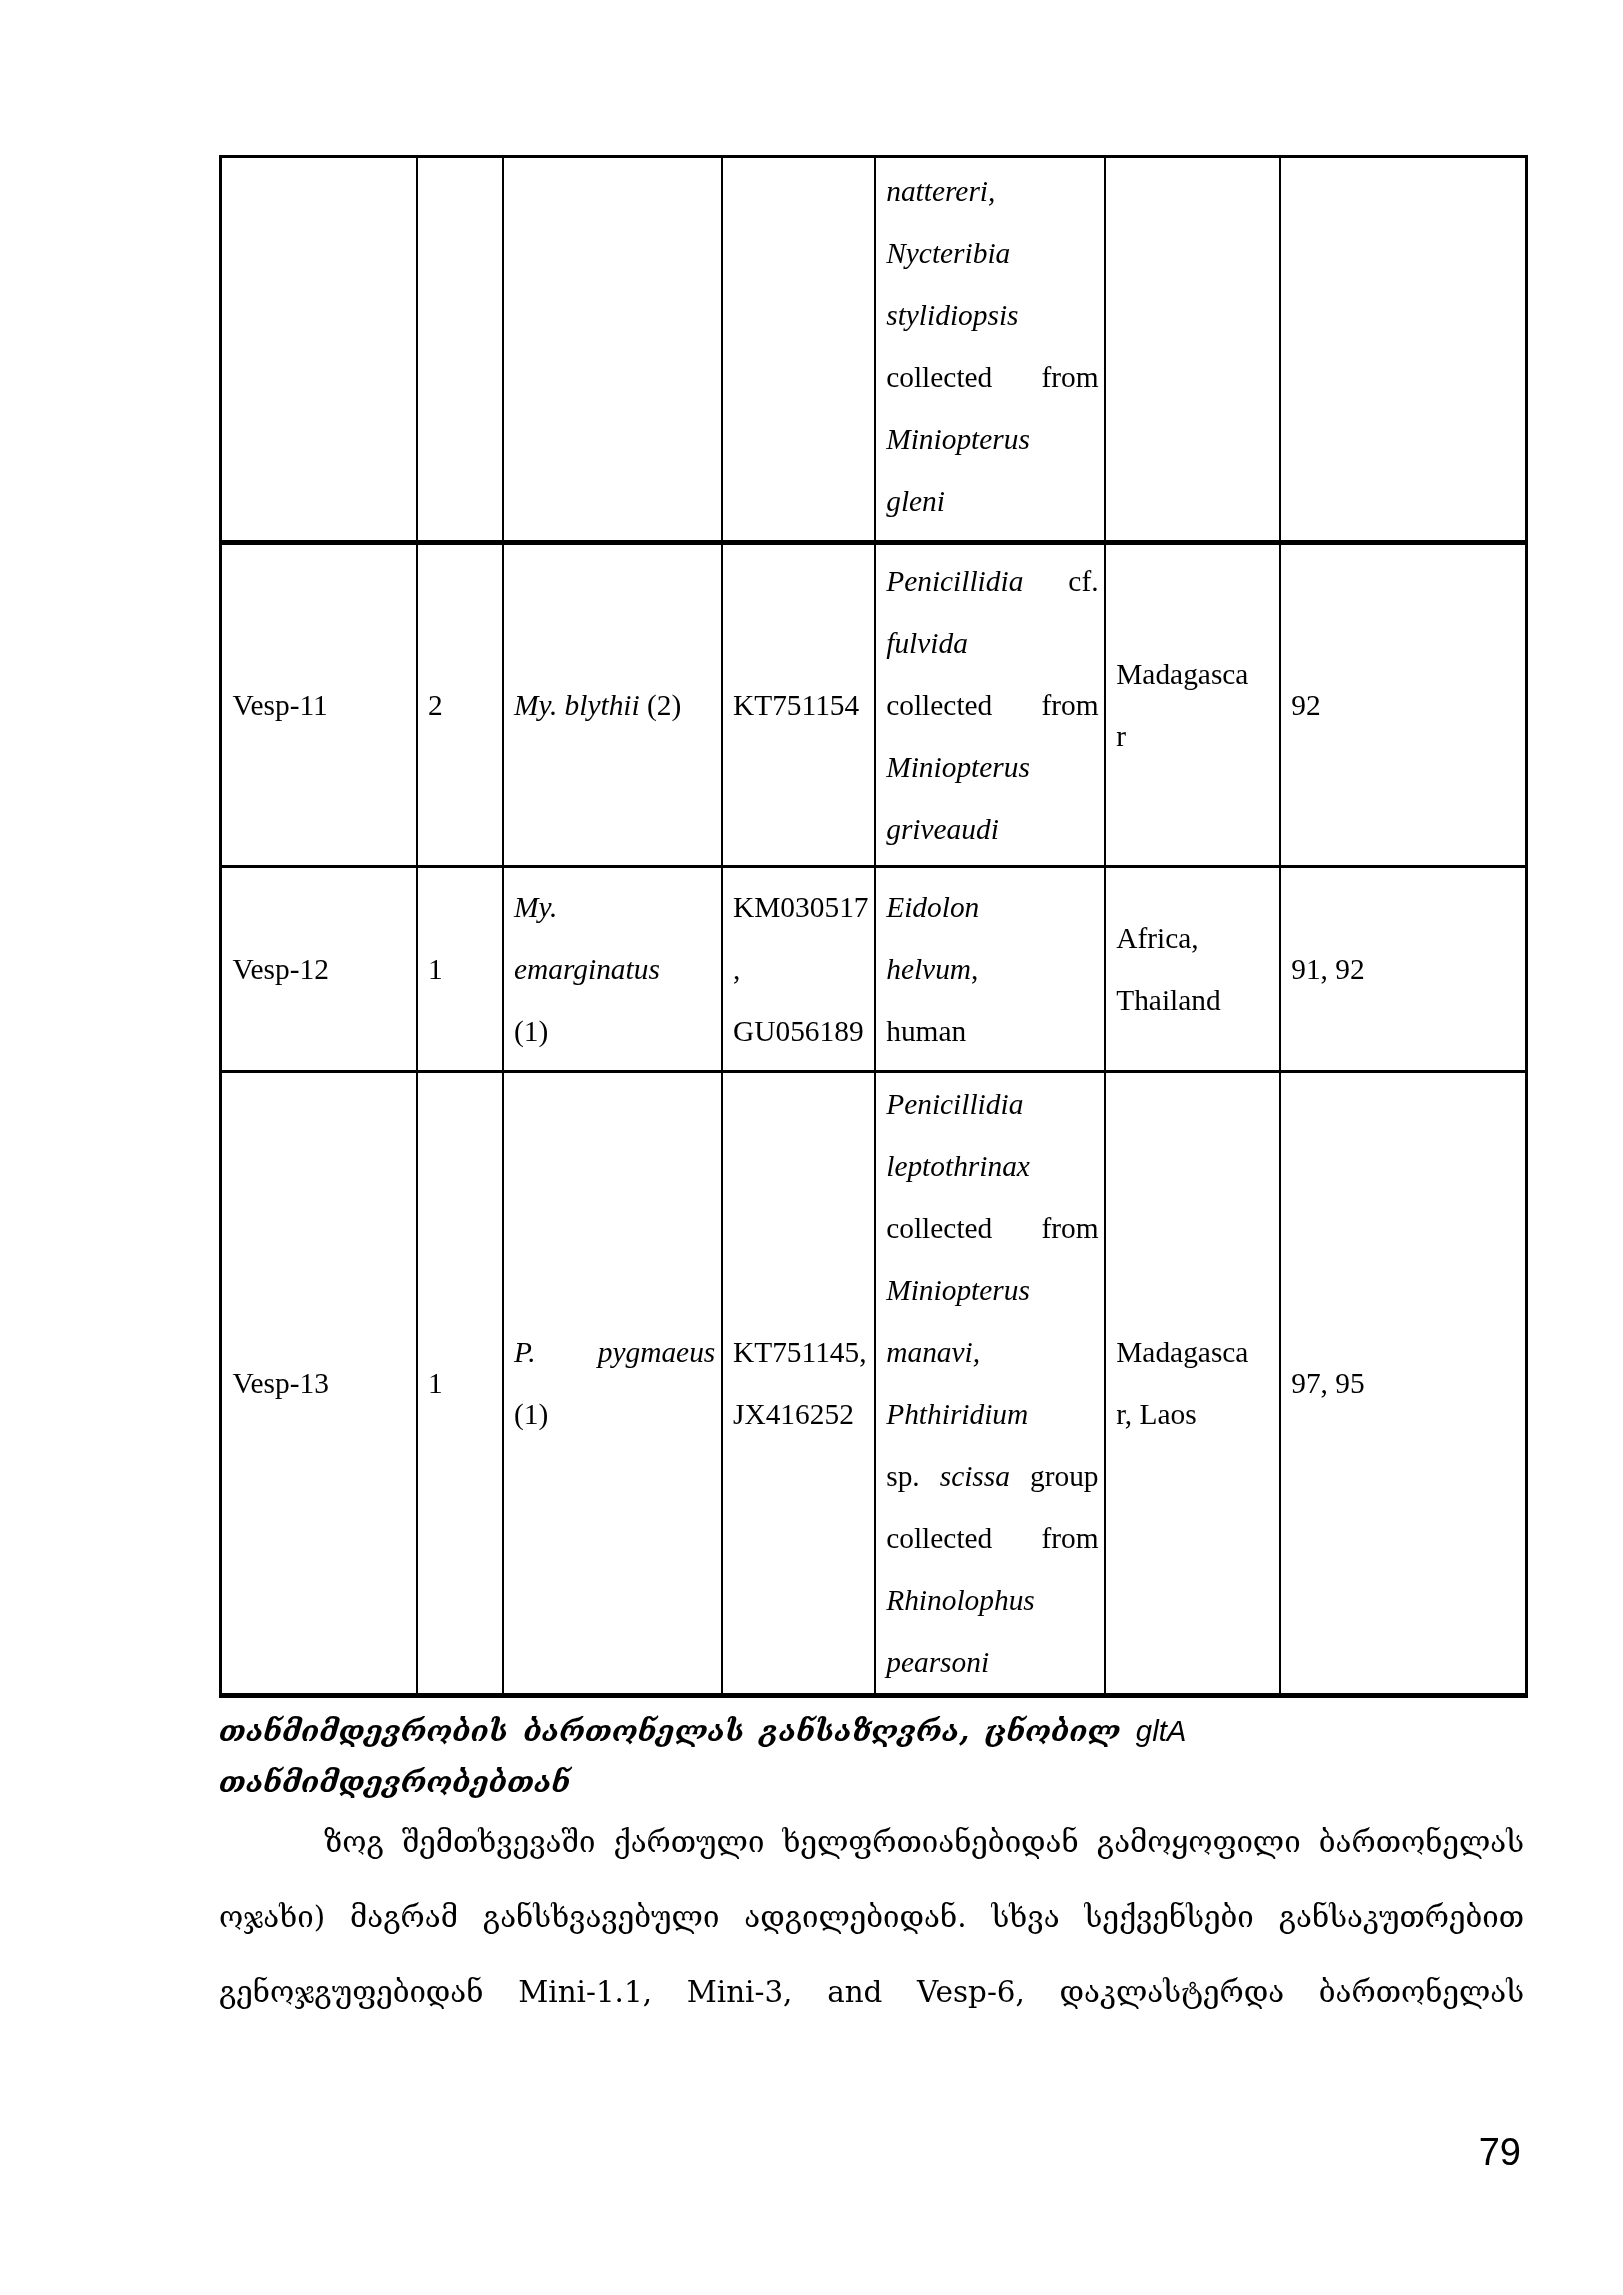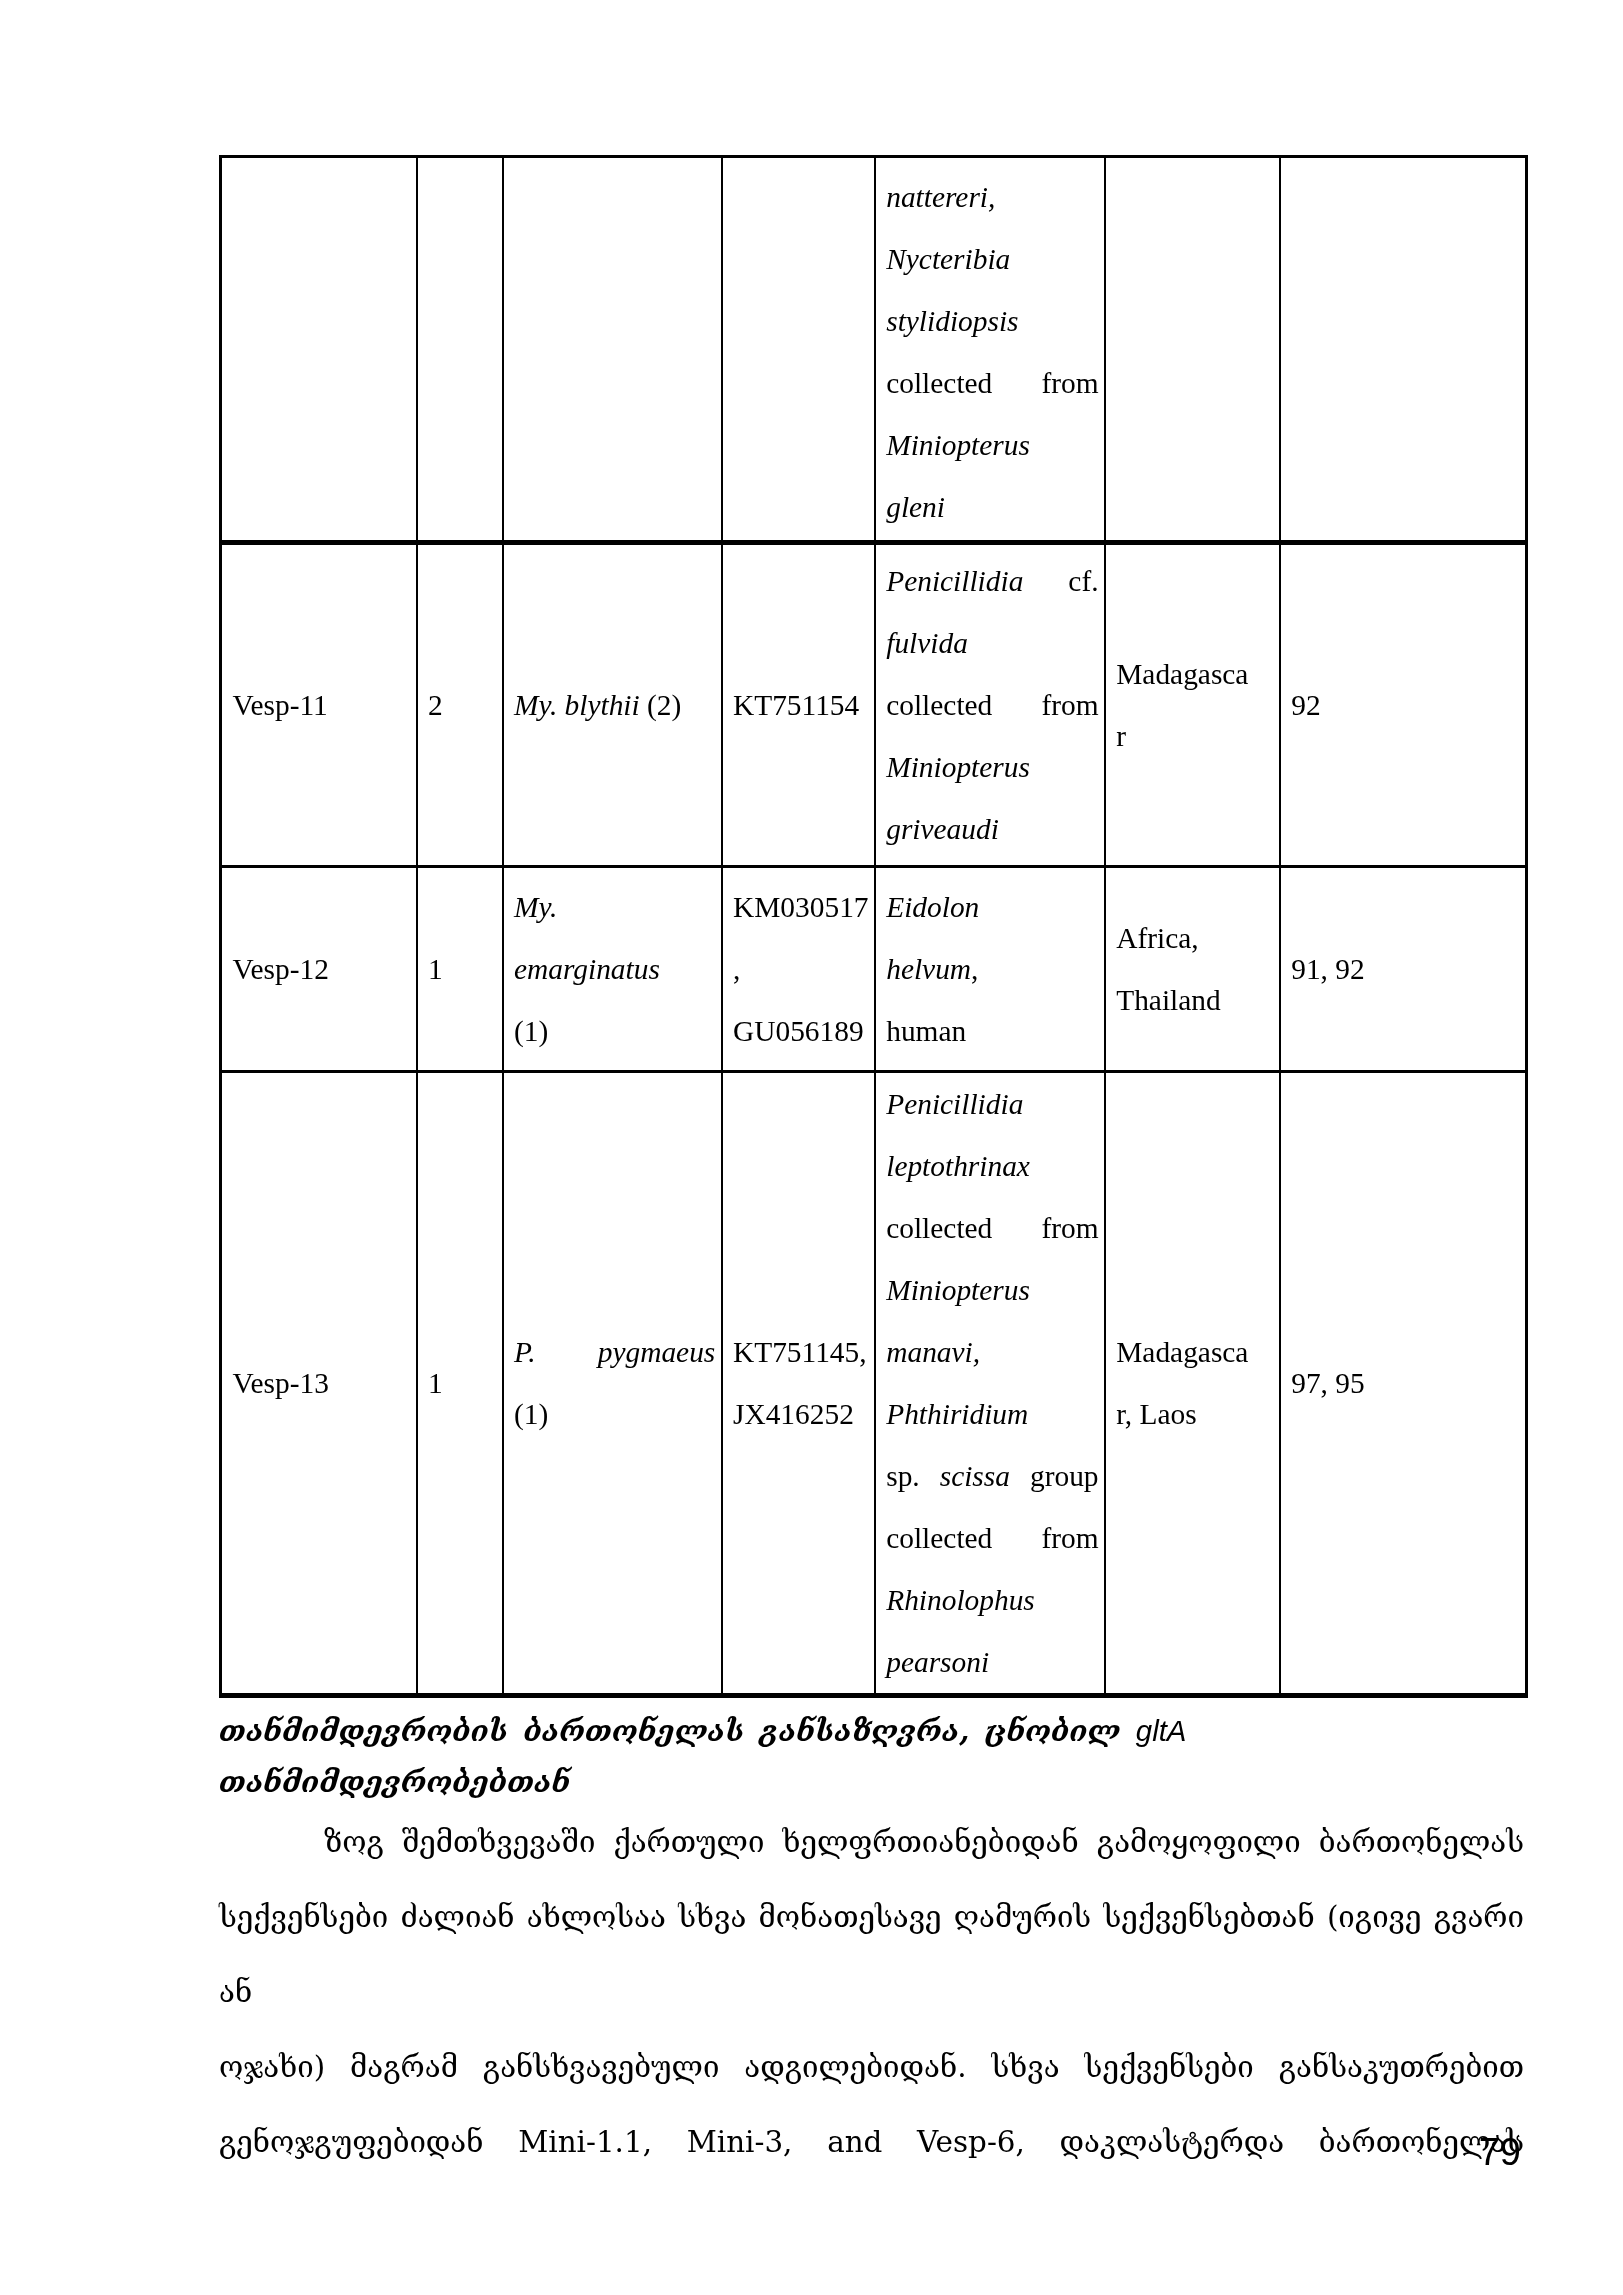--- a/index.html
+++ b/index.html
@@ -19,21 +19,21 @@
     border-bottom-width:5.9px;
   }
   table.tbl td{
     border:2.6px solid #000;
     border-top-width:3.9px;border-bottom-width:3.9px;
     vertical-align:middle;
     padding:0 5.2px 0 10.5px;
     font-size:29.4px;
     overflow:hidden;
   }
-  tr.r0 td{vertical-align:top;padding-top:8px;border-bottom-width:5.2px;}
+  tr.r0 td{vertical-align:top;padding-top:2px;border-bottom-width:5.2px;}
   .cl{line-height:62px;}
   .just{text-align:justify;text-align-last:justify;}
   
   .caption{
     position:absolute;left:219px;top:1705px;width:1303px;
     font-family:"DejaVu Serif","DejaVu Sans",serif;
     font-weight:bold;font-style:italic;
     font-size:29.4px;word-spacing:5.2px;
   }
   .caption .cl{line-height:51px;}
@@ -168,21 +168,20 @@
         </tr>
       </tbody>
   </table>
 
   <div class="caption">
       <div class="cl"><span>თანმიმდევრობის ბართონელას განსაზღვრა, ცნობილ </span><span class="latin">gltA</span><span> თანმიმდევრობებთან</span></div>
     </div>
 
   <div class="para">
     <div class="pl indent">ზოგ შემთხვევაში ქართული ხელფრთიანებიდან გამოყოფილი ბართონელას</div>
-    <div class="pl">სექვენსები ძალიან ახლოსაა სხვა მონათესავე ღამურის სექვენსებთან (იგივე გვარი ან</div>
     <div class="pl">ოჯახი) მაგრამ განსხვავებული ადგილებიდან. სხვა სექვენსები განსაკუთრებით</div>
     <div class="pl">გენოჯგუფებიდან Mini-1.1, Mini-3, and Vesp-6, დაკლასტერდა ბართონელას</div>
   </div>
 
   <div class="pageno">79</div>
 
 </div>
 
 
 </body></html>

